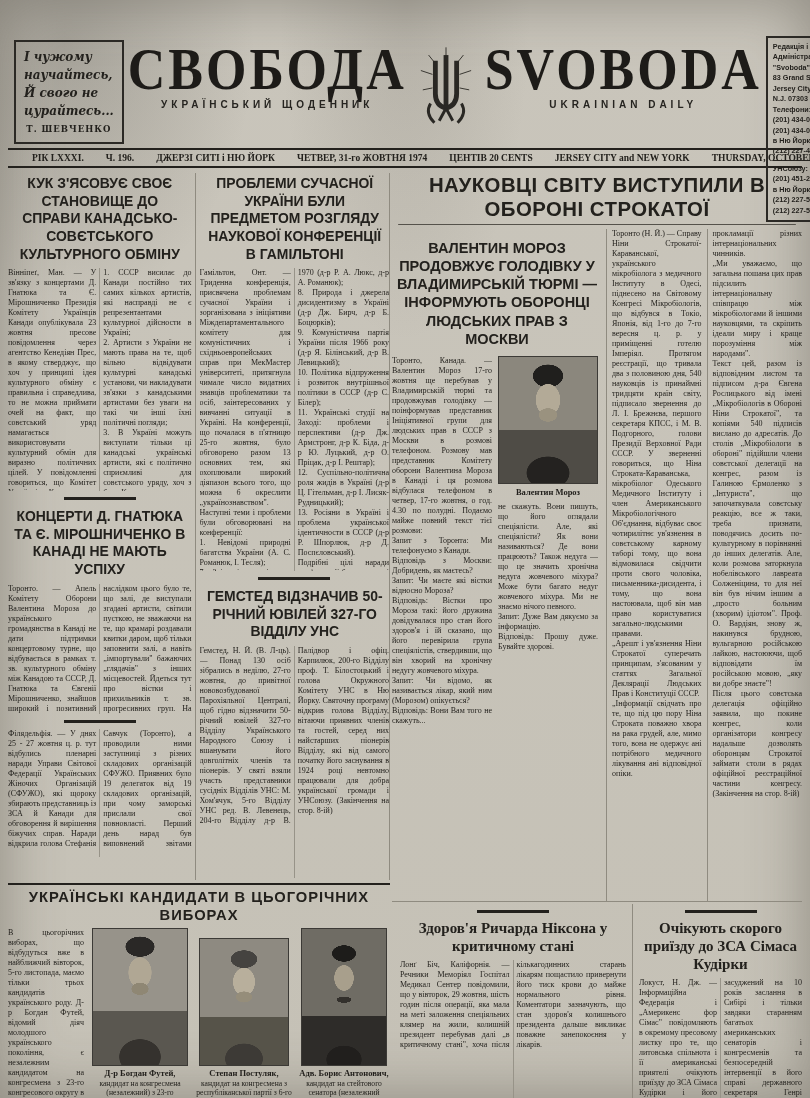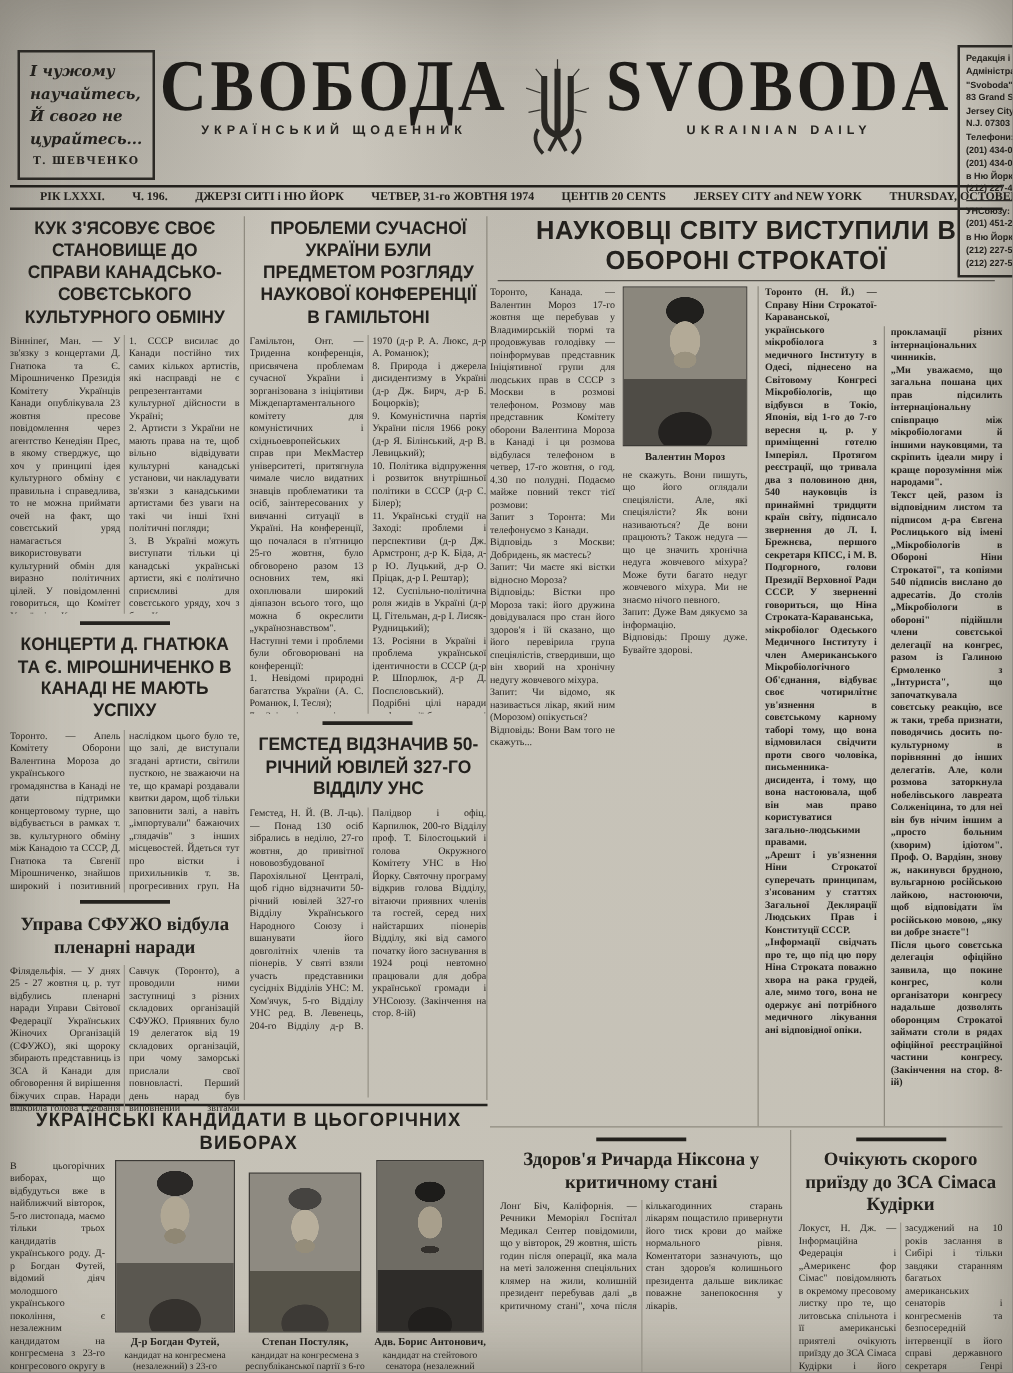--- a/index.html
+++ b/index.html
@@ -59,22 +59,22 @@
   .mcol{width:100px;overflow:hidden;}
   .photo-moroz{width:100px;height:128px;border:1px solid #3c3a36;box-sizing:border-box;
     background:
       radial-gradient(ellipse 15px 11px at 50% 46%, #9a927f 0 60%, transparent 62%),
       radial-gradient(ellipse 20px 26px at 50% 34%, #b3aa97 0 60%, transparent 62%),
       radial-gradient(ellipse 24px 18px at 50% 15%, #201f1d 0 62%, transparent 64%),
       radial-gradient(ellipse 34px 26px at 50% 92%, #242220 0 62%, transparent 64%),
       linear-gradient(#8b877d 0 58%, #4f4c46 58% 100%);}
   .photo-cap{font-weight:bold;font-size:8.5px;text-align:center;margin:3px 0 5px;}
   .strokata{flex:1;display:flex;padding-left:5px;overflow:hidden;}
-  .scol{width:50%;overflow:hidden;padding-right:5px;font-weight:bold;}
-  .scol+.scol{border-left:1px solid #8f8b80;padding-left:5px;padding-right:0;margin-top:32px;}
+  .scol{width:50%;overflow:hidden;padding-right:5px;}
+  .scol+.scol{border-left:1px solid #8f8b80;padding-left:5px;padding-right:0;}
   .rbottom{display:flex;height:268px;border-top:1px solid #8f8b80;padding-top:2px;}
   .nixon{width:226px;border-right:1px solid #8f8b80;padding:0 6px 0 8px;overflow:hidden;}
   .kudirka{flex:1;padding-left:6px;overflow:hidden;}
   
   .cands{border-top:2px solid #23211d;margin-top:3px;padding-top:3px;height:232px;overflow:hidden;}
   .cands-hl{font-family:"Liberation Sans",sans-serif;font-weight:bold;font-size:15.5px;text-align:center;
     letter-spacing:1px;transform:scaleX(.95);margin-bottom:4px;}
   .cands-row{display:flex;gap:6px;}
   .cands-intro{width:86px;overflow:hidden;}
   .fig{text-align:center;}
@@ -176,21 +176,20 @@
 4. Канада дозволяє на спроваджування без ніякої цензури совєтські публікації, газети, журнали та інший друкований матеріял, хоч у той сам час совєтський уряд не дозволяє на висилку до СССР українських і канадських публікацій, чи то поштою, чи при поїздках туристів.
 Враховуючи таку реальну дійсність на відтинку культурного обміну між Канадою і СССР, КУК апелює до канадського уряду поробити перед совєтським урядом заходи з пляном добитися такого культурного обміну, який був би з користю для заінтересованих сторін та збереженням засади про свободу інформації і обміну думками і туристами між Канадою і СССР. У цьому дусі про це у свій час заявляв міністер закордонних справ Канади на европейській конференції у Гельсінках 5 липня цього року.</div>
           </div>
           <div class="divider"></div>
           <div class="art" style="height:208px">
             <div class="hl-sans">КОНЦЕРТИ Д. ГНАТЮКА ТА Є. МІРОШНИЧЕНКО В КАНАДІ НЕ МАЮТЬ УСПІХУ</div>
             <div class="body2" style="height:148px">Торонто. — Апель Комітету Оборони Валентина Мороза до українського громадянства в Канаді не дати підтримки концертовому турне, що відбувається в рамках т. зв. культурного обміну між Канадою та СССР, Д. Гнатюка та Євгенії Мірошниченко, знайшов широкий і позитивний відгук. Практичним наслідком цього було те, що залі, де виступали згадані артисти, світили пусткою, не зважаючи на те, що крамарі роздавали квитки даром, щоб тільки заповнити залі, а навіть „імпортували" бажаючих „глядачів" з інших місцевостей. Йдеться тут про вістки і прихильників т. зв. прогресивних груп. На практиці наслідки були такі, що залі, обчислені на 2,000 осіб, були заповнені ледве в третині, у Судбури зала на 700 осіб світила пусткою, у Вінніпеґу з 1,500 місць зайнято заледве третину, а в Торонті продано тільки 1,700 білетів на оба концерти.</div>
           </div>
           <div class="divider"></div>
           <div class="art" style="height:160px">
-            <div class="hl-serif">Управа СФУЖО відбула пленарні наради</div>
             <div class="body2" style="height:128px">Філядельфія. — У днях 25 - 27 жовтня ц. р. тут відбулись пленарні наради Управи Світової Федерації Українських Жіночих Організацій (СФУЖО), які щороку збирають представниць із ЗСА й Канади для обговорення й вирішення біжучих справ. Наради відкрила голова Стефанія Савчук (Торонто), а проводили ними заступниці з різних складових організацій СФУЖО. Приявних було 19 делегаток від 19 складових організацій, при чому заморські прислали свої повновласті. Перший день нарад був виповнений звітами голови, референток і голів Комісій. В обширній дискусії приявні розглянули перебіг праці СФУЖО. Другого дня обговорено проблеми організаційної праці СФУЖО, буджет на 1975 р. і ухвалено правильник. Увечорі відбулась святочна вечеря з приявними організаційним членством жіночих організацій. Третього дня обговорено завдання СФУЖО в наступному 1975 році.</div>
           </div>
         </div>
 
         <div class="colM">
           <div class="art" style="height:398px">
             <div class="hl-sans">ПРОБЛЕМИ СУЧАСНОЇ УКРАЇНИ БУЛИ ПРЕДМЕТОМ РОЗГЛЯДУ НАУКОВОЇ КОНФЕРЕНЦІЇ В ГАМІЛЬТОНІ</div>
             <div class="body2" style="height:336px">Гамільтон, Онт. — Триденна конференція, присвячена проблемам сучасної України і зорганізована з ініціятиви Міждепартаментального комітету для комуністичних і східньоевропейських справ при МекМастер університеті, притягнула чимале число видатних знавців проблематики та осіб, заінтересованих у вивчанні ситуації в Україні. На конференції, що почалася в п'ятницю 25-го жовтня, було обговорено разом 13 основних тем, які охоплювали широкий діяпазон всього того, що можна б окреслити „українознавством". Наступні теми і проблеми були обговорювані на конференції:
 1. Невідомі природні багатства України (А. С. Романюк, І. Тесля);
 7. Зріст і переміщення українського населення в Росії і СССР в роках 1897-1970 (д-р Р. А. Люкс, д-р А. Романюк);
@@ -231,20 +230,21 @@
           </div>
         </div>
       </div>
     </div>
 
     <div class="rwrap">
       <div class="nk-hl">НАУКОВЦІ СВІТУ ВИСТУПИЛИ В ОБОРОНІ СТРОКАТОЇ</div>
 
       <div class="rrow">
         <div class="moroz">
+          <div class="moroz-hl">ВАЛЕНТИН МОРОЗ ПРОДОВЖУЄ ГОЛОДІВКУ У ВЛАДИМИРСЬКІЙ ТЮРМІ — ІНФОРМУЮТЬ ОБОРОНЦІ ЛЮДСЬКИХ ПРАВ З МОСКВИ</div>
           <div class="moroz-cols">
             <div class="mcol body1" style="height:580px">Торонто, Канада. — Валентин Мороз 17-го жовтня ще перебував у Владимирській тюрмі та продовжував голодівку — поінформував представник Ініціятивної групи для людських прав в СССР з Москви в розмові телефоном. Розмову мав представник Комітету оборони Валентина Мороза в Канаді і ця розмова відбулася телефоном в четвер, 17-го жовтня, о год. 4.30 по полудні. Подаємо майже повний текст тієї розмови:
 Запит з Торонта: Ми телефонуємо з Канади.
 Відповідь з Москви: Добридень, як маєтесь?
 Запит: Чи маєте які вістки відносно Мороза?
 Відповідь: Вістки про Мороза такі: його дружина довідувалася про стан його здоров'я і їй сказано, що його перевірила група спеціялістів, ствердивши, що він хворий на хронічну недугу жовчевого міхура.
 Запит: Чи відомо, як називається лікар, який ним (Морозом) опікується?
 Відповідь: Вони Вам того не скажуть...</div>
             <div class="mcol">
               <div class="photo-moroz"></div>

